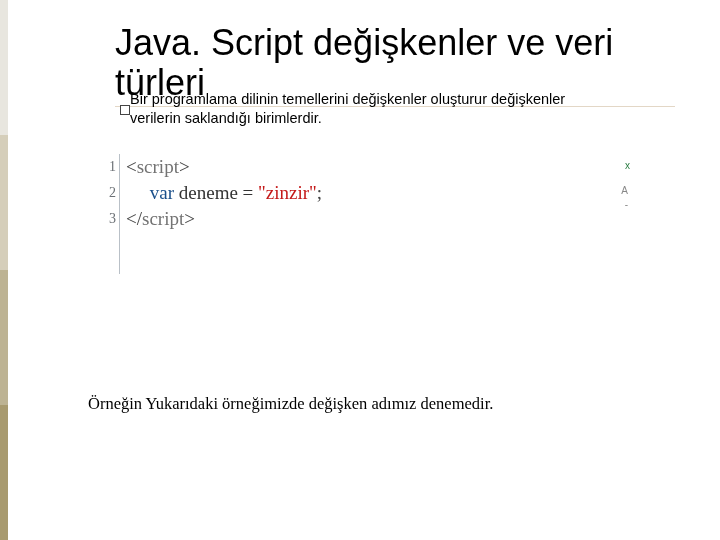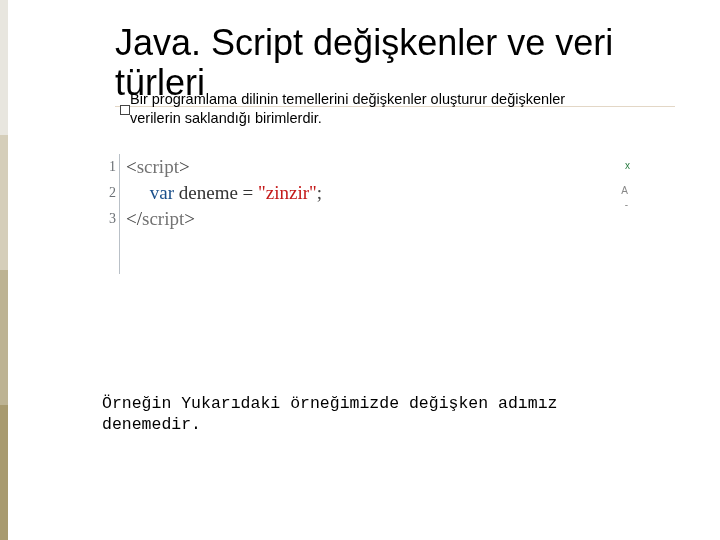--- a/index.html
+++ b/index.html
@@ -100,25 +100,24 @@
 
   .corner-x    { position: absolute; right: 6px; top: 6px; font-size: 10px; font-family: Arial; color: #2d7e44; }
   .corner-rt1  { position: absolute; right: 8px; top: 30px; height: 30px; width: 20px; }
   .corner-rt1 div { font-size: 10px; font-family: Arial; color: #888; text-align: right; line-height: 14px; }
 
   .expl-block {
     position: absolute;
     left: 88px;
     top: 393px;
     width: 560px;
-    font-family: Liberation Mono, monospace;
+    font-family: Liberation Serif, serif;
     font-size: 16.5px;
     line-height: 1.3;
     color: #000;
-    margin-left: 14px;
   }
 
   .vbar {
     position: absolute;
     left: 0; top: 0;
     width: 8px;
     height: 540px;
     display: flex;
     flex-direction: column;
   }

